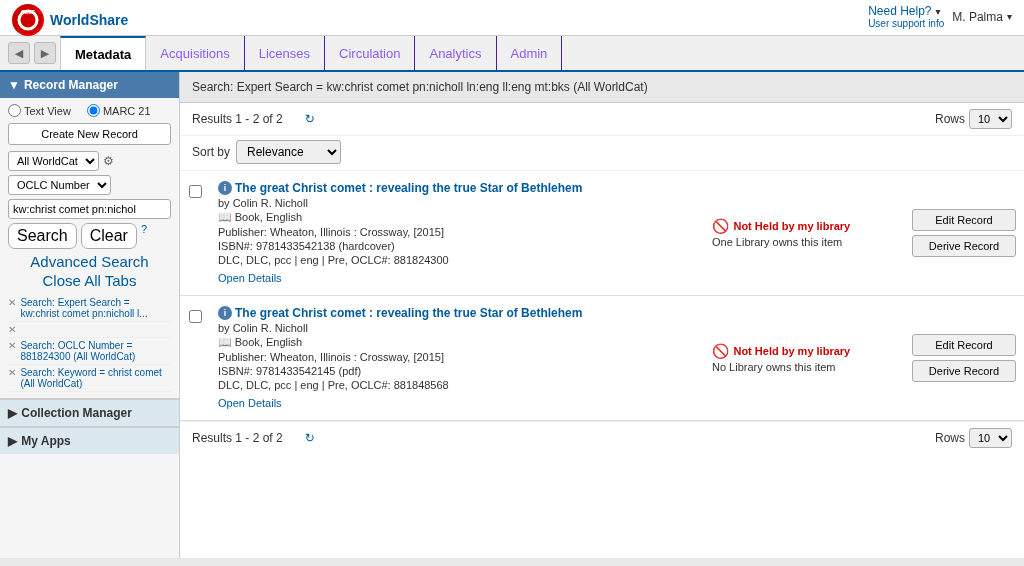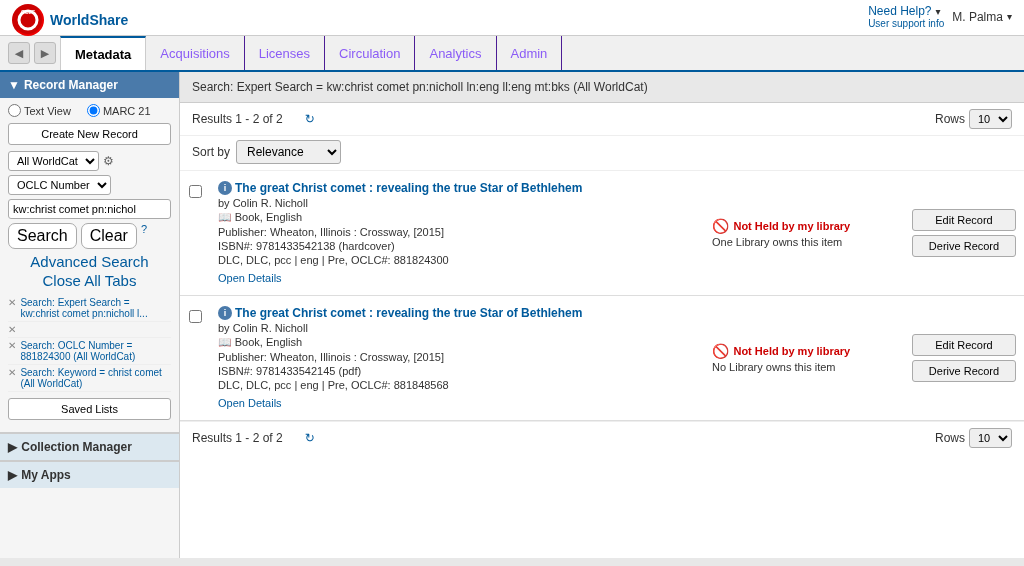--- a/index.html
+++ b/index.html
@@ -358,21 +358,20 @@
         <div class="history-item">
           <button class="x-btn">✕</button>
           <span style="color:#005a9c;cursor:pointer;">Search: OCLC Number = 881824300 (All WorldCat)</span>
         </div>
         <div class="history-item">
           <button class="x-btn">✕</button>
           <span style="color:#005a9c;cursor:pointer;">Search: Keyword = christ comet (All WorldCat)</span>
         </div>
       </div>
 
-      <button class="btn-saved-lists">Saved Lists</button>
     </div>
 
     <div class="sidebar-collapsed-section">
       <div class="sidebar-section-header-collapsed">
         <span>▶</span>
         <span>Collection Manager</span>
       </div>
     </div>
 
     <div class="sidebar-collapsed-section">

